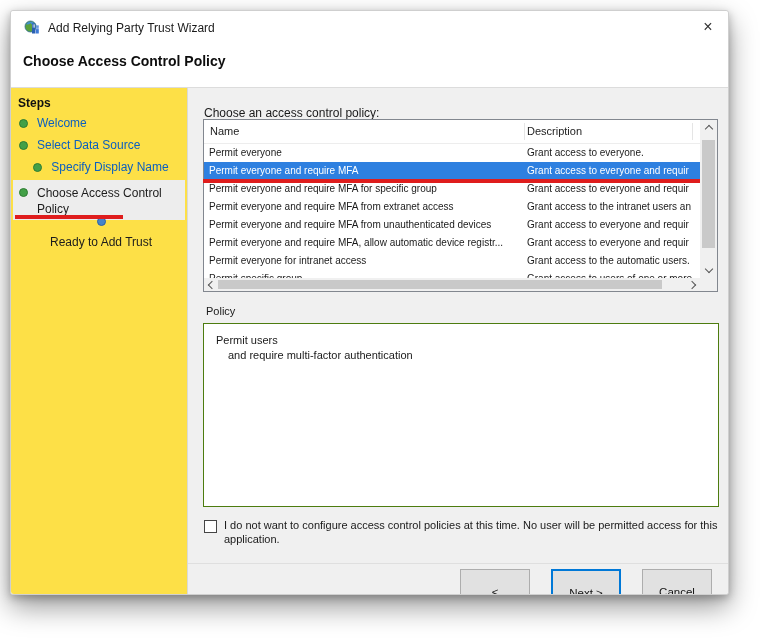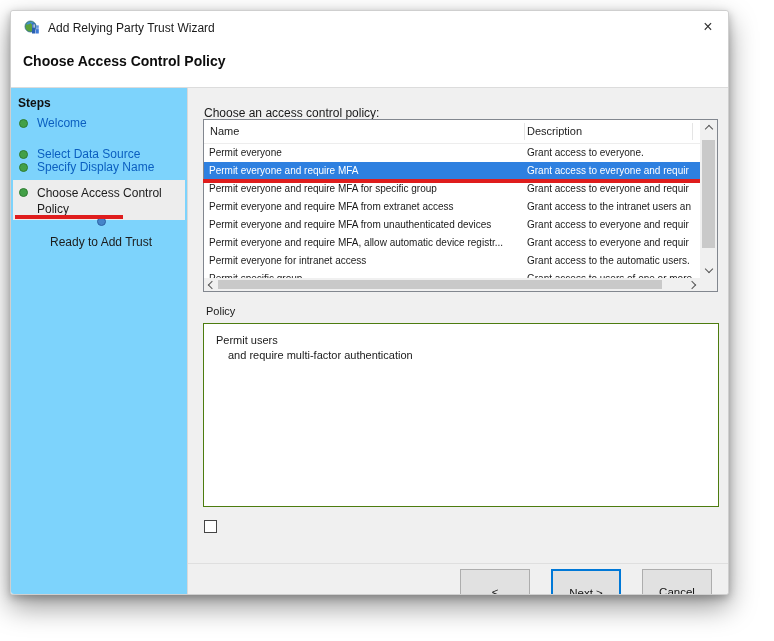--- a/index.html
+++ b/index.html
@@ -17,29 +17,29 @@
   .close-btn{position:absolute;right:6px;top:4px;width:28px;height:24px;text-align:center;line-height:24px;
              font-size:16px;color:#333;cursor:default;}
 
   .header-title{position:absolute;left:12px;top:42px;font-size:14px;font-weight:bold;color:#0d0d0d;}
 
   
   .wbody{position:absolute;left:0;top:76px;right:0;bottom:0;border-top:1px solid #dcdcdc;
          background:#f0f0f0;border-radius:0 0 3px 3px;overflow:hidden;}
 
   
-  .sidebar{position:absolute;left:0;top:0;width:176px;bottom:0;background:#7dd3fc;border-right:1px solid #d9d9d9;}
+  .sidebar{position:absolute;left:0;top:0;width:176px;bottom:0;background:#fde047;border-right:1px solid #d9d9d9;}
   .steps-heading{position:absolute;left:7px;top:8px;font-size:12px;font-weight:bold;color:#111;}
   .step-item{position:absolute;left:8px;right:4px;height:22px;display:flex;align-items:center;gap:9px;
              font-size:12px;color:#1c1c1c;}
   .step-item .bullet{width:9px;height:9px;border-radius:50%;flex:0 0 9px;box-sizing:border-box;}
   .bullet.completed{background:var(--green,#43a047);border:1px solid #2f7d33;}
   .bullet.upcoming{background:var(--bblue,#4584c9);border:1px solid #2d62a4;}
   .step-link{color:var(--link,#0b5fc0);}
-  .si-0{top:24px;} .si-1{top:46px;margin-top:9px;} .si-2{top:68px;} .si-4{top:129px;flex-direction:column;} .si-5{top:151px;}
+  .si-0{top:24px;} .si-1{top:46px;} .si-2{top:68px;justify-content:center;} .si-4{top:129px;flex-direction:column;} .si-5{top:151px;}
   .step-item.current{top:92px;height:40px;left:2px;right:2px;background:#ededed;
                      align-items:flex-start;padding:5px 0 0 6px;box-sizing:border-box;}
   .step-item.current .bullet{margin-top:3px;}
   .step-item.current .step-label{line-height:16px;width:132px;}
 
   .annot{position:absolute;height:4px;background:var(--annot,#df1d1d);z-index:5;}
   .annot.step-line{left:4px;top:127px;width:108px;}
   .annot.table-line{left:15px;top:91px;width:497px;}
 
   
@@ -215,20 +215,21 @@
 
       <div class="annot table-line annotation-line"></div>
 
       <div class="policy-label">Policy</div>
       <div class="policy-box">
         <div class="policy-line1">Permit users</div>
         <div class="policy-line2">and require multi-factor authentication</div>
       </div>
 
       <div class="checkbox"></div>
+      <div class="checkbox-label">I do not want to configure access control policies at this time. No user will be permitted access for this application.</div>
 
       <div class="footer">
         <div class="btn-row">
           <button class="btn">&lt; Previous</button>
           <button class="btn default">Next &gt;</button>
           <button class="btn">Cancel</button>
         </div>
       </div>
     </div>
 

